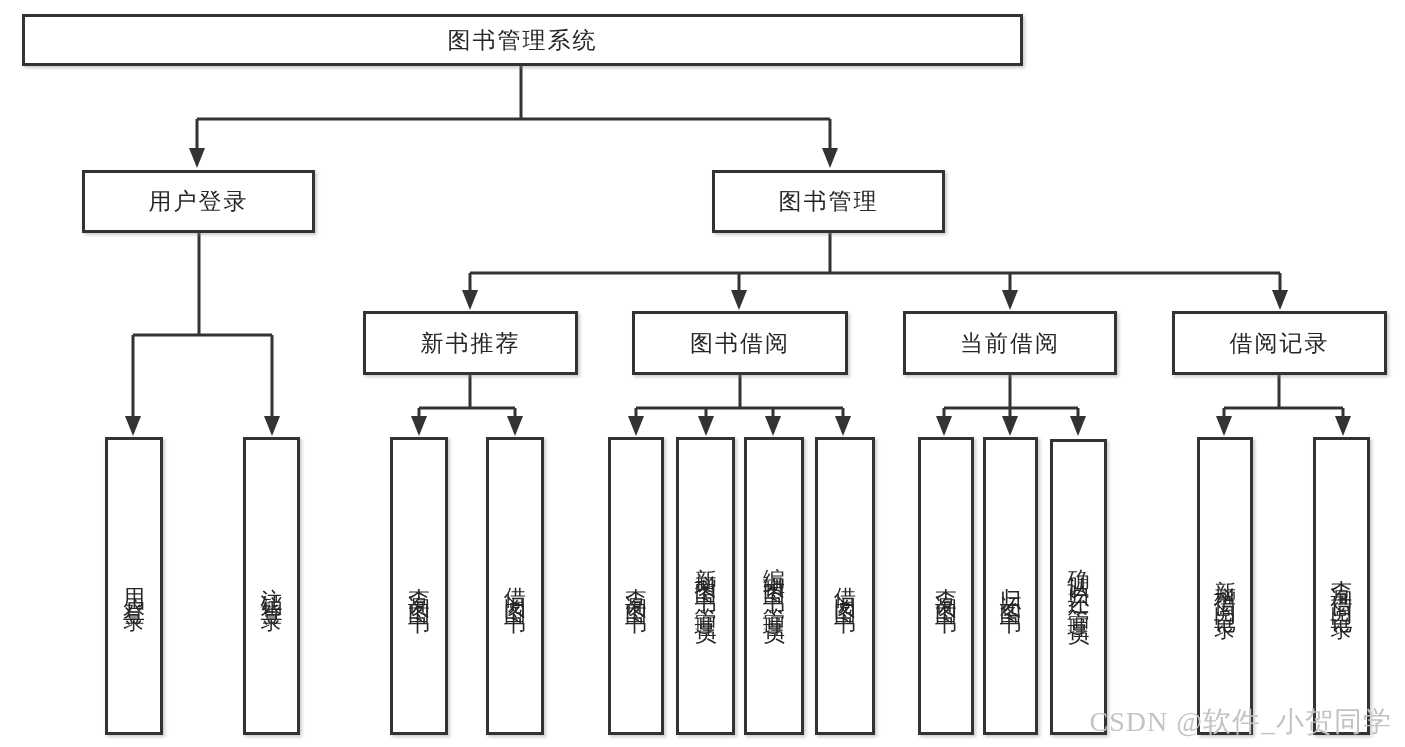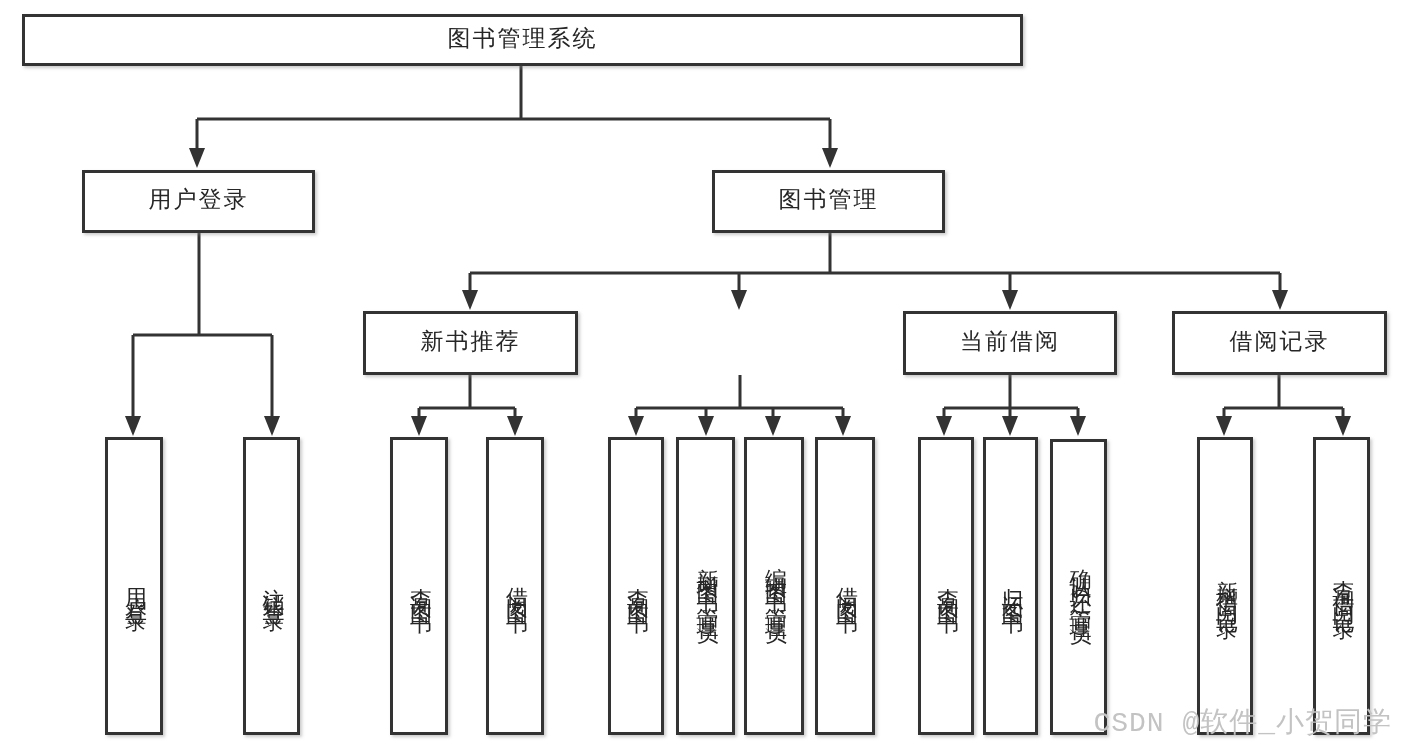--- a/index.html
+++ b/index.html
@@ -1,20 +1,20 @@
 <!DOCTYPE html>
 <html><head>
 <meta charset="utf-8">
 <style>
   html,body{margin:0;padding:0;background:#ffffff;}
   .stage{
     position:relative;
     width:1405px;height:747px;
     background:#ffffff;
-    font-family:Liberation Mono, monospace;
+    font-family:Liberation Serif, serif;
     overflow:hidden;
   }
   .wires{position:absolute;left:0;top:0;z-index:1;}
   .node{
     position:absolute;
     box-sizing:border-box;
     background:#ffffff;
     border:3px solid #333333;
     display:flex;
     align-items:center;
@@ -86,20 +86,21 @@
       <use href="#arr" x="1343" y="436"></use>
     </g>
   </svg>
 
   <div class="node h" style="left:22px;top:14px;width:1001px;height:52px">图书管理系统</div>
 
   <div class="node h" style="left:82px;top:170px;width:233px;height:63px">用户登录</div>
   <div class="node h" style="left:712px;top:170px;width:233px;height:63px">图书管理</div>
 
   <div class="node h" style="left:363px;top:311px;width:215px;height:64px">新书推荐</div>
+  <div class="node h" style="left:632px;top:311px;width:216px;height:64px">图书借阅</div>
   <div class="node h" style="left:903px;top:311px;width:214px;height:64px">当前借阅</div>
   <div class="node h" style="left:1172px;top:311px;width:215px;height:64px">借阅记录</div>
 
   <div class="node v" style="left:105px;top:437px;width:58px;height:298px">用户登录</div>
   <div class="node v" style="left:243px;top:437px;width:57px;height:298px">注销登录</div>
 
   <div class="node v" style="left:390px;top:437px;width:58px;height:298px">查询图书</div>
   <div class="node v" style="left:486px;top:437px;width:58px;height:298px">借阅图书</div>
 
   <div class="node v" style="left:608px;top:437px;width:56px;height:298px">查询图书</div>

